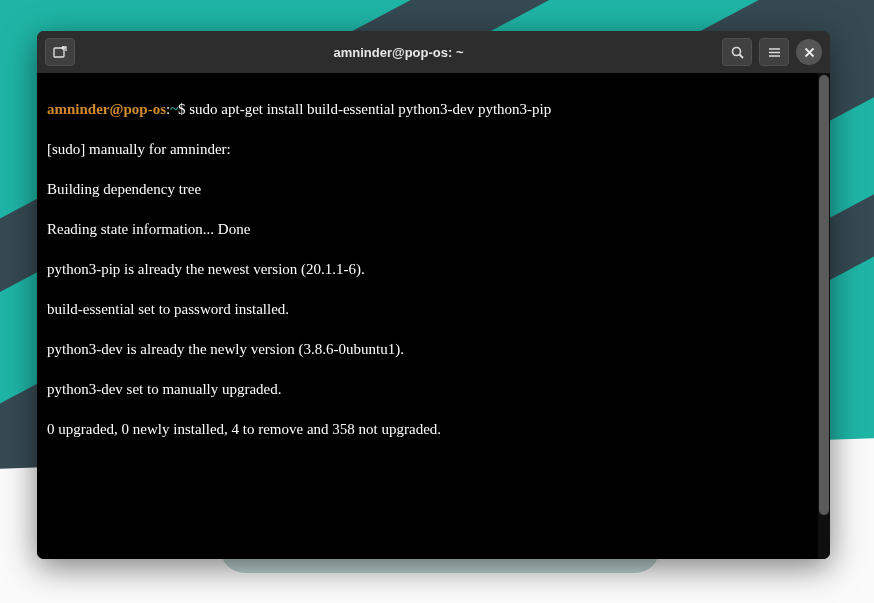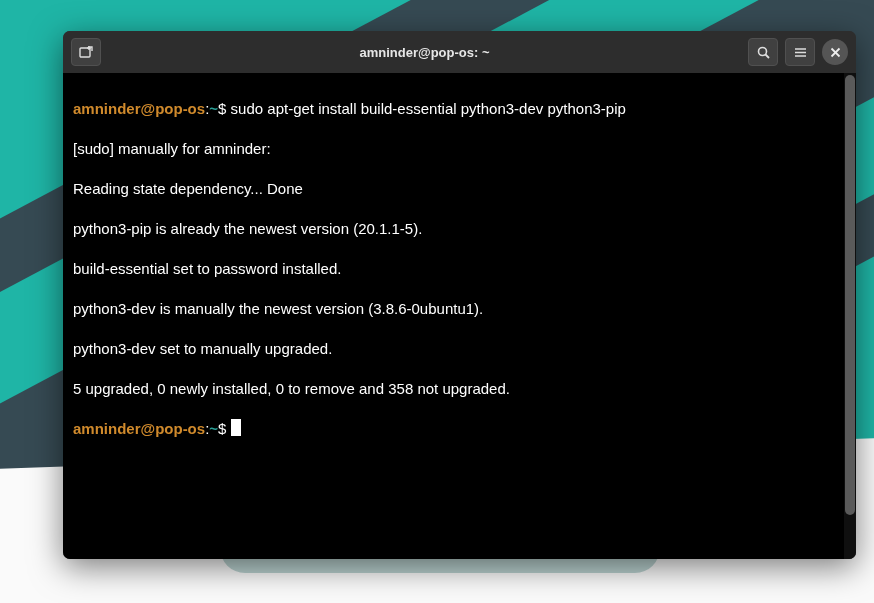--- a/index.html
+++ b/index.html
@@ -50,21 +50,20 @@
       top: 31px;
       left: 37px;
       width: 793px;
       height: 528px;
       background: #323232;
       border-radius: 7px;
       box-shadow: 0 8px 32px rgba(0,0,0,0.5);
       display: flex;
       flex-direction: column;
       overflow: hidden;
-      margin-left: 26px;
     }
     .titlebar {
       height: 42px;
       background: #2d2d2d;
       display: flex;
       align-items: center;
       padding: 0 8px;
       flex-shrink: 0;
     }
     .titlebar-left { display: flex; align-items: center; }
@@ -92,21 +91,21 @@
       height: 26px;
       border-radius: 50%;
       background: #555;
       border: none;
     }
     .tb-btn svg { display: block; }
     .terminal-body {
       flex: 1;
       background: #000;
       padding: 6px 10px;
-      font-family: Liberation Sans, sans-serif;
+      font-family: Liberation Serif, serif;
       font-size: 15px;
       line-height: 20px;
       color: #fff;
       white-space: pre;
       overflow: hidden;
       position: relative;
     }
     .scrollbar-track {
       position: absolute;
       right: 0;
@@ -178,24 +177,24 @@
         <svg width="11" height="11" viewBox="0 0 11 11">
           <line x1="1.5" y1="1.5" x2="9.5" y2="9.5" stroke="#eee" stroke-width="1.8"></line>
           <line x1="9.5" y1="1.5" x2="1.5" y2="9.5" stroke="#eee" stroke-width="1.8"></line>
         </svg>
       </div>
     </div>
   </div>
   <div class="terminal-body">
 <span class="line"><span class="prompt-user">amninder@pop-os</span><span class="prompt-colon">:</span><span class="prompt-path">~</span><span>$ </span><span>sudo apt-get install build-essential python3-dev python3-pip</span></span>
 <span class="line">[sudo] manually for amninder:</span>
-<span class="line">Reading state dependency... Done</span>
-<span class="line">python3-pip is already the newest version (20.1.1-5).</span>
+<span class="line">Building dependency tree</span>
+<span class="line">Reading state information... Done</span>
+<span class="line">python3-pip is already the newest version (20.1.1-6).</span>
 <span class="line">build-essential set to password installed.</span>
-<span class="line">python3-dev is manually the newest version (3.8.6-0ubuntu1).</span>
+<span class="line">python3-dev is already the newly version (3.8.6-0ubuntu1).</span>
 <span class="line">python3-dev set to manually upgraded.</span>
-<span class="line">5 upgraded, 0 newly installed, 0 to remove and 358 not upgraded.</span>
-<span class="line"><span class="prompt-user">amninder@pop-os</span><span class="prompt-colon">:</span><span class="prompt-path">~</span><span>$ </span><span class="cursor-block"></span></span>
+<span class="line">0 upgraded, 0 newly installed, 4 to remove and 358 not upgraded.</span>
     <div class="scrollbar-track">
       <div class="scrollbar-thumb"></div>
     </div>
   </div>
 </div>
 
 </body></html>

